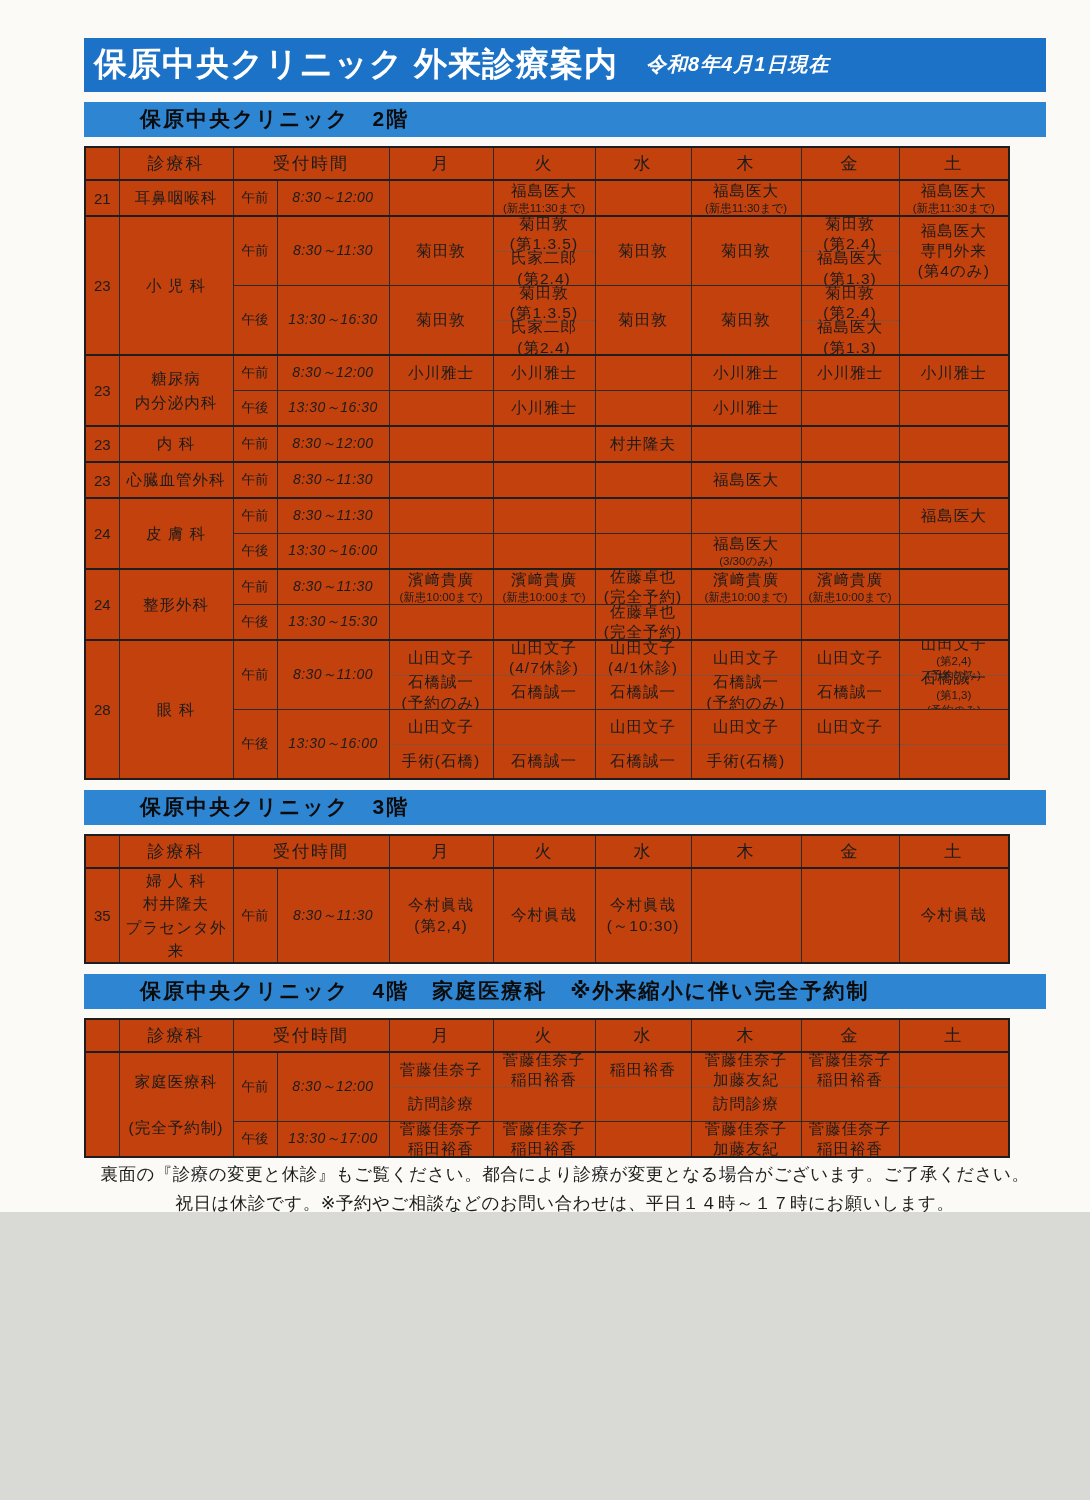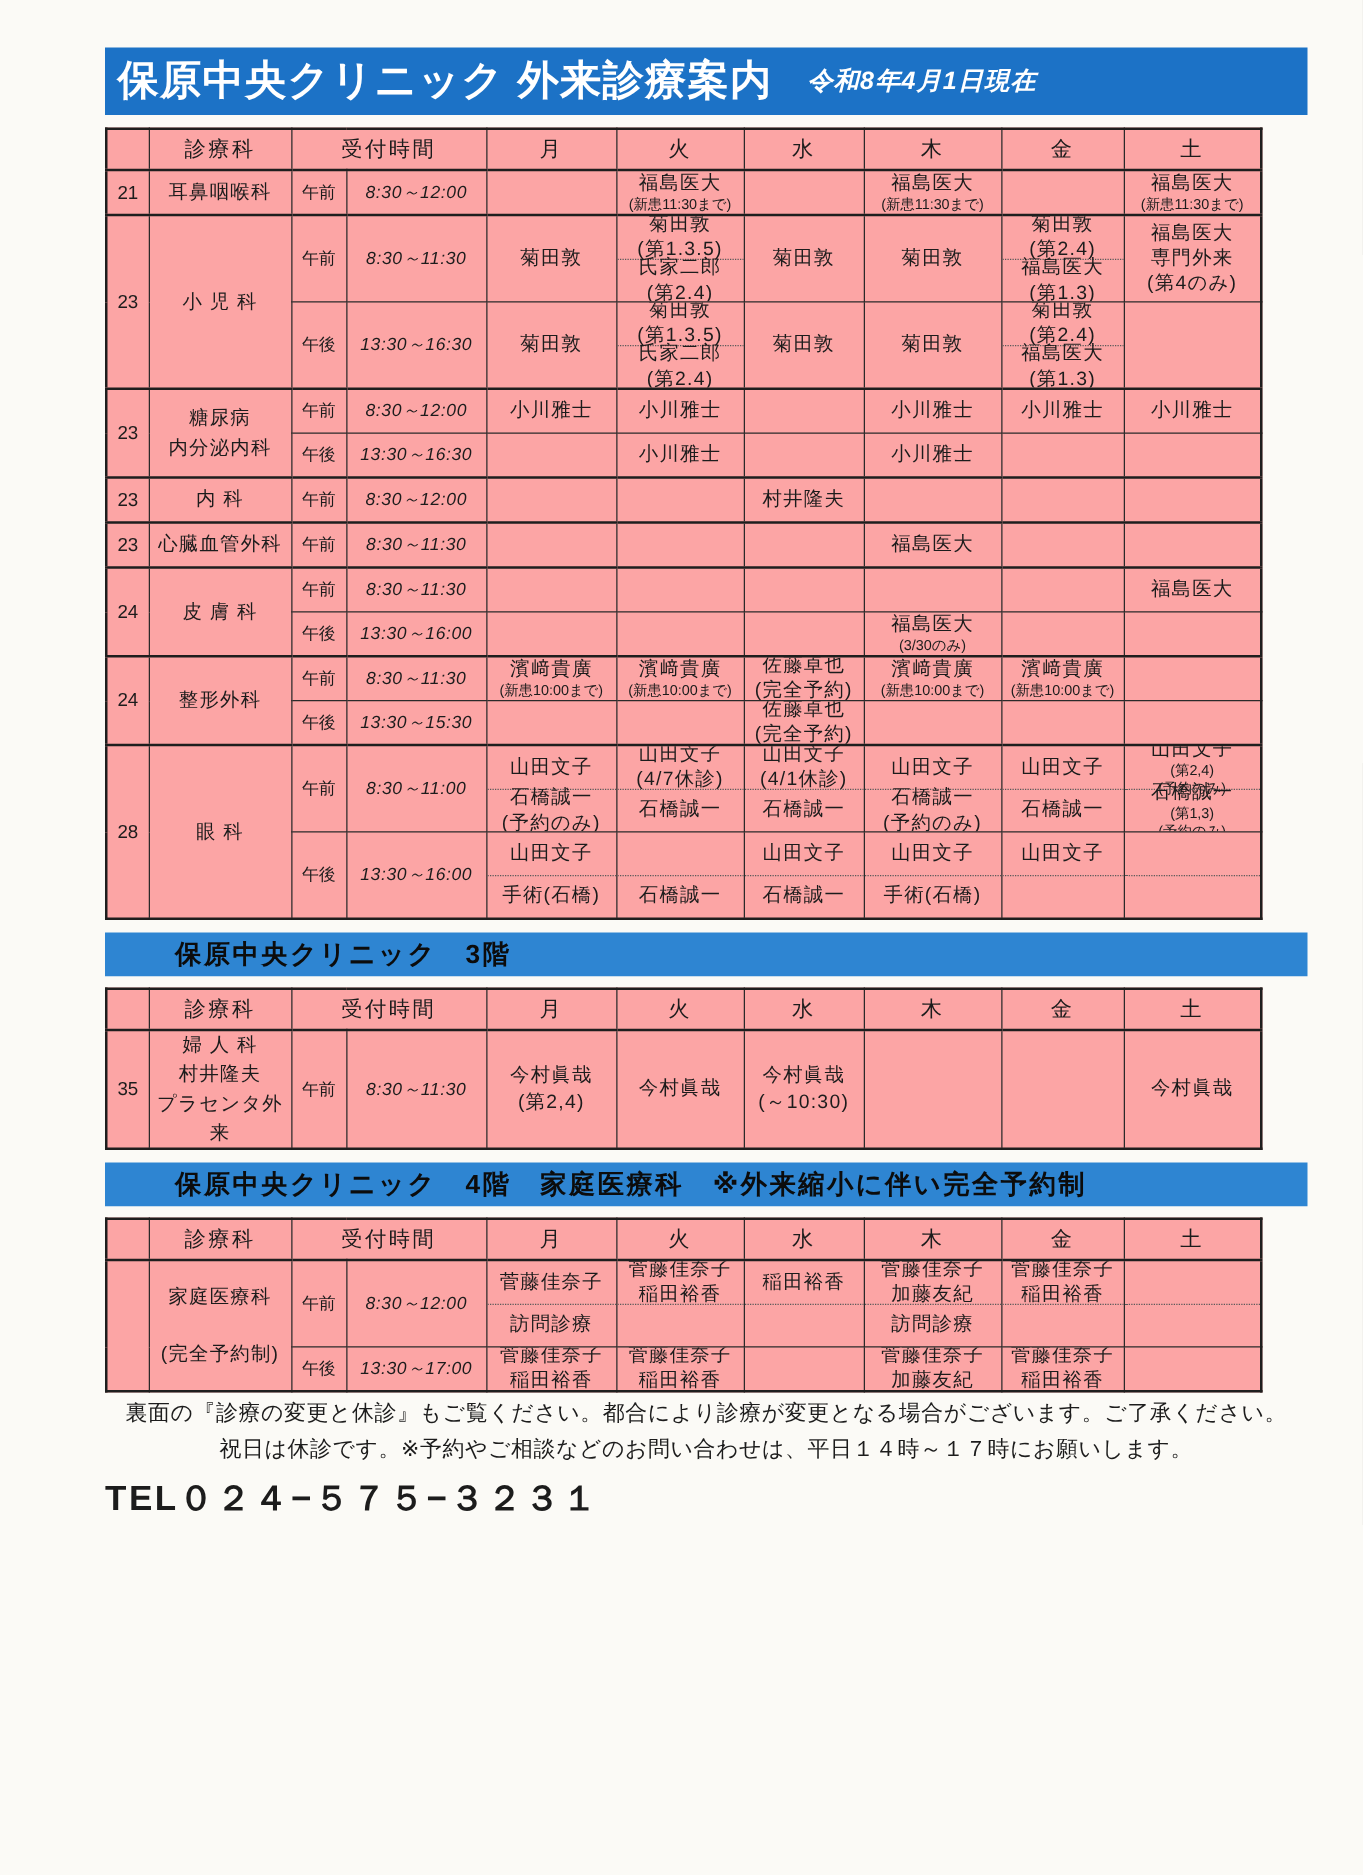--- a/index.html
+++ b/index.html
@@ -3,21 +3,21 @@
 <meta charset="utf-8">
 <style>
   html,body{margin:0;padding:0;}
   body{
     background:#d9d9d6;
     font-family:"Liberation Sans","DejaVu Sans",sans-serif;
     color:var(--ink,#1c1c1c);
   }
   .page{
     position:relative;
-    width:1090px;height:1500px;
+    width:1090px;height:1212px;
     margin:0 auto;
     background:var(--page-bg,#fbfaf6);
     box-sizing:border-box;
     padding:38px 44px 0 84px;
     overflow:hidden;
   }
   
   .title-bar{
     background:var(--title-blue,#1c72c6);
     color:#fff;
@@ -40,21 +40,21 @@
     padding:3px 8px 4px 56px;
     letter-spacing:2px;
   }
   .table-mount{margin-top:9px;}
   
   table.sched{
     border-collapse:collapse;
     table-layout:fixed;
     width:924px;
     border:2px solid #1e1e1e;
-    background:#fca5a5;
+    background:#c2410c;
   }
   table.sched th,table.sched td{
     border:1px solid #2a2a2a;
     text-align:center;vertical-align:middle;
     padding:0;
     font-weight:normal;
     overflow:hidden;
   }
   table.sched thead th{
     font-size:17px;
@@ -98,20 +98,21 @@
 <body>
 
 <div class="page">
 
   <header class="title-bar">
     <h1>保原中央クリニック 外来診療案内</h1>
     <span class="date-note">令和8年4月1日現在</span>
   </header>
 
   <section class="section s-2f">
+    <div class="section-bar">保原中央クリニック　2階</div>
     <div class="table-mount">
         <table class="sched">
           <colgroup>
             <col style="width: 34px;">
             <col style="width: 114px;">
             <col style="width: 44px;">
             <col style="width: 112px;">
             <col style="width: 104px;">
             <col style="width: 102px;">
             <col style="width: 96px;">

